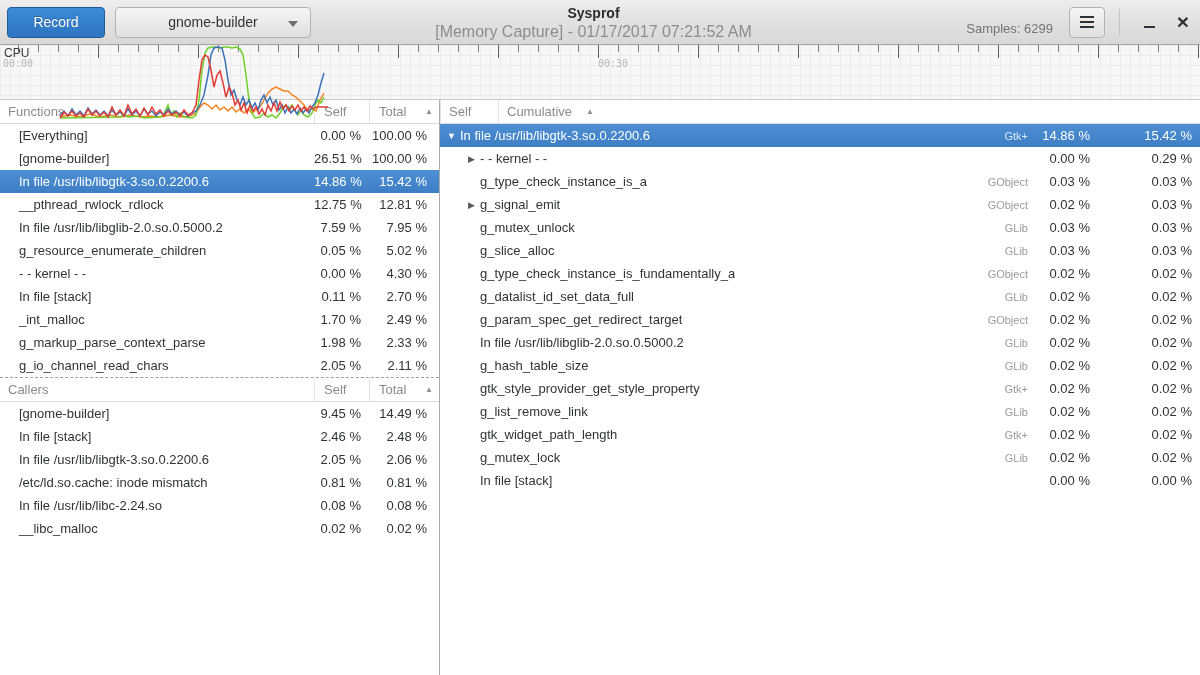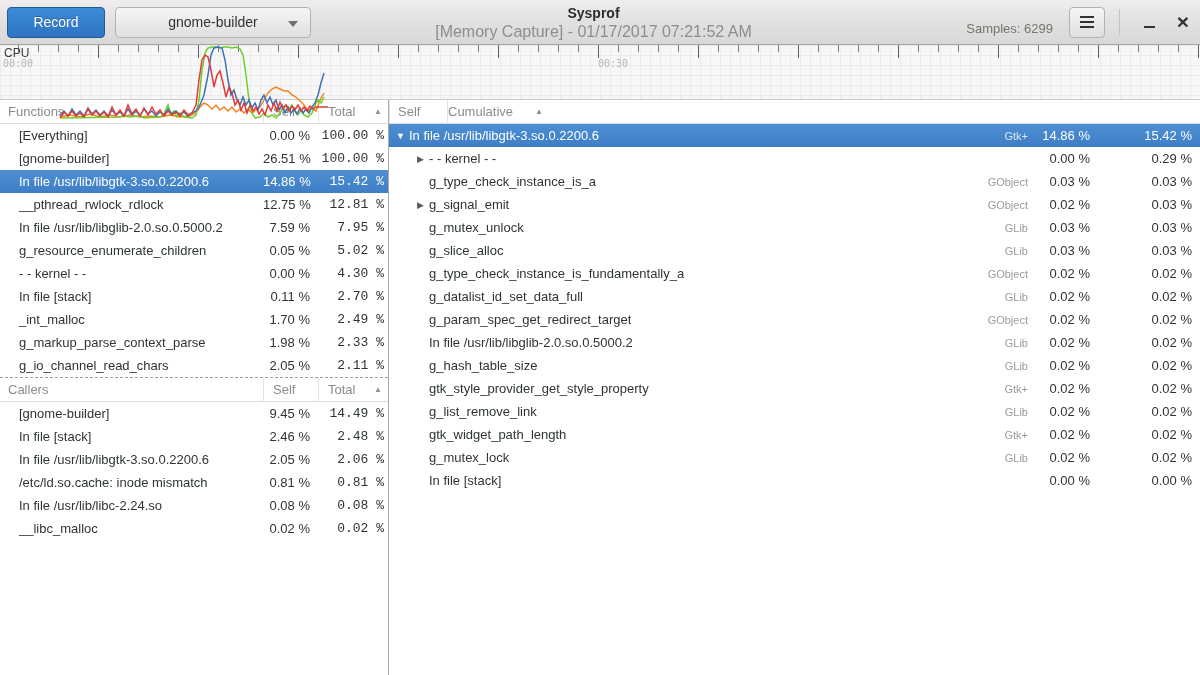--- a/index.html
+++ b/index.html
@@ -65,44 +65,44 @@
   .ticks-major { position:absolute; top:0; left:0; right:0; height:13px;
     background-image:linear-gradient(to right,#5d5d5d 1px,transparent 1px);
     background-size:100px 100%; background-position:98px 0; }
   .cpu-label { position:absolute; top:1px; left:4px; font-size:12px; color:#3a3a3a; }
   .time-label { position:absolute; top:13px; font-family:"DejaVu Sans Mono",monospace; font-size:10px; color:#b6b6b4; }
   .t-start { left:3px; } .t-mid { left:598px; }
   .graph svg { position:absolute; inset:0; }
 
   
   .main { flex:1; display:flex; min-height:0; }
-  .left-pane { width:389px; flex:none; border-right:1px solid #ababab; display:flex; flex-direction:column; background:#fff; }
+  .left-pane { width:440px; flex:none; border-right:1px solid #ababab; display:flex; flex-direction:column; background:#fff; }
   .right-pane { flex:1; display:flex; flex-direction:column; background:#fff; }
 
   .thead { height:24px; flex:none; display:flex; align-items:stretch; background:#fff;
     border-bottom:1px solid #dcdcda; color:#8b8b8b; font-size:13px; }
   .th { display:flex; align-items:center; }
   .th-name { flex:1; padding-left:8px; }
   .th-div { border-left:1px solid #e3e3e1; }
   .sort-arrow { margin-left:auto; padding-right:6px; font-size:8px; color:#8f8f8f; }
 
   .f-self { width:55px; flex:none; padding-left:9px; }
   .f-total { width:70px; flex:none; padding-left:9px; }
 
   .row { height:23px; flex:none; display:flex; align-items:center; font-size:13px; color:#2e3436; cursor:default; }
   .row.selected { background:linear-gradient(#4e8fd4,#3d7ec4); color:#fff; }
   .c-name { flex:1; padding-left:19px; white-space:nowrap; overflow:hidden; }
   .c-self { width:55px; flex:none; text-align:right; padding-right:8px; white-space:nowrap; }
-  .c-total { width:70px; flex:none; text-align:right; padding-right:4px; white-space:nowrap;font-family:Liberation Mono, monospace; }
+  .c-total { width:70px; flex:none; text-align:right; padding-right:12px; white-space:nowrap; }
 
   .splitter { height:0; border-top:1px dashed #a0a0a0; flex:none; }
 
   
   .d-self-h { width:58px; flex:none; padding-left:8px; }
-  .d-cum-h { width:102px; flex:none; padding-left:0; }
+  .d-cum-h { width:102px; flex:none; padding-left:8px; }
   .d-exp { width:13px; flex:none; text-align:center; font-size:9px; color:#5a5a5a; }
   .depth-0 .d-exp { margin-left:5px; }
   .depth-1 .d-exp { margin-left:25px; }
   .d-name { margin-left:2px; white-space:nowrap; overflow:hidden; }
   .d-badge { margin-left:auto; flex:none; color:#9b9b9b; font-size:11px; padding-right:12px; }
   .d-self { width:58px; flex:none; text-align:right; padding-right:8px; white-space:nowrap; }
   .d-cum { width:102px; flex:none; text-align:right; padding-right:8px; white-space:nowrap; }
   .row.selected .d-badge { color:#d9e6f5; }
   .row.selected .d-exp { color:#fff; }
   .fill { flex:1; background:#fff; }

